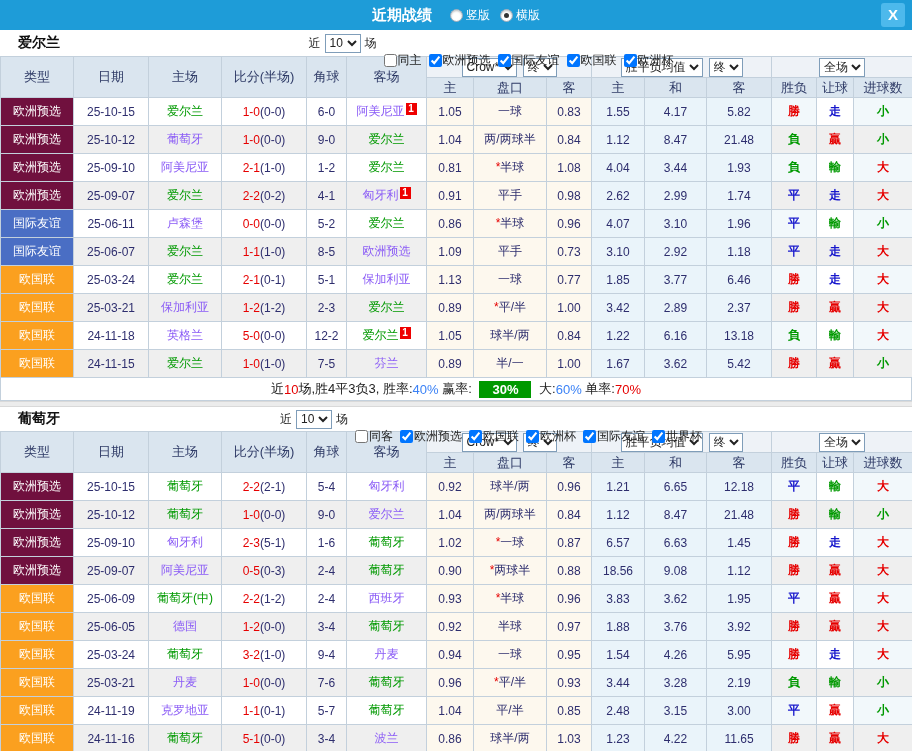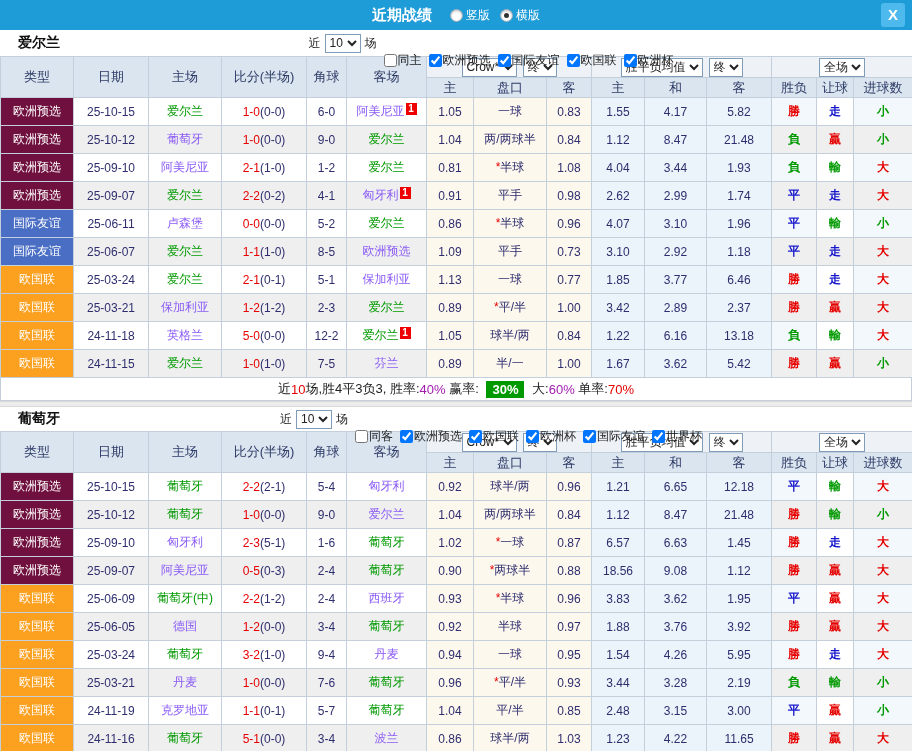--- a/index.html
+++ b/index.html
@@ -75,22 +75,22 @@
   tbody tr:nth-child(odd) td.res.tint{ background:#f2f8fb; }
   td.res{ font-weight:bold; }
   .res-r{ color:#e60000; } .res-b{ color:#1616cc; } .res-g{ color:#009900; }
   
   .summary{
     height:23px; display:flex; align-items:center; justify-content:center;
     font-size:13px; border:1px solid #c3d0dc; border-top:none;
   }
   .sum-d{ color:#222; white-space:pre; }
   .sum-r{ color:#e60000; white-space:pre; }
-  .sum-b{ color:#a21caf; white-space:pre; }
-  .sum-gb{ background:#009900; color:#fff; padding:1px 6px; margin:0 4px; font-weight:bold; }
+  .sum-b{ color:#3b82f6; white-space:pre; }
+  .sum-gb{ background:#009900; color:#fff; padding:1px 13px; margin:0 4px; font-weight:bold; }
   .section-gap{ height:6px; background:#ececec; border-top:1px solid #d9d9d9; border-bottom:1px solid #d9d9d9; }
 </style>
 </head>
 <body>
 
 <div class="titlebar">
   <span class="title">近期战绩</span>
   <span class="radio-group" id="radio-group">
       <span class="radio"></span>
       <span>竖版</span>

